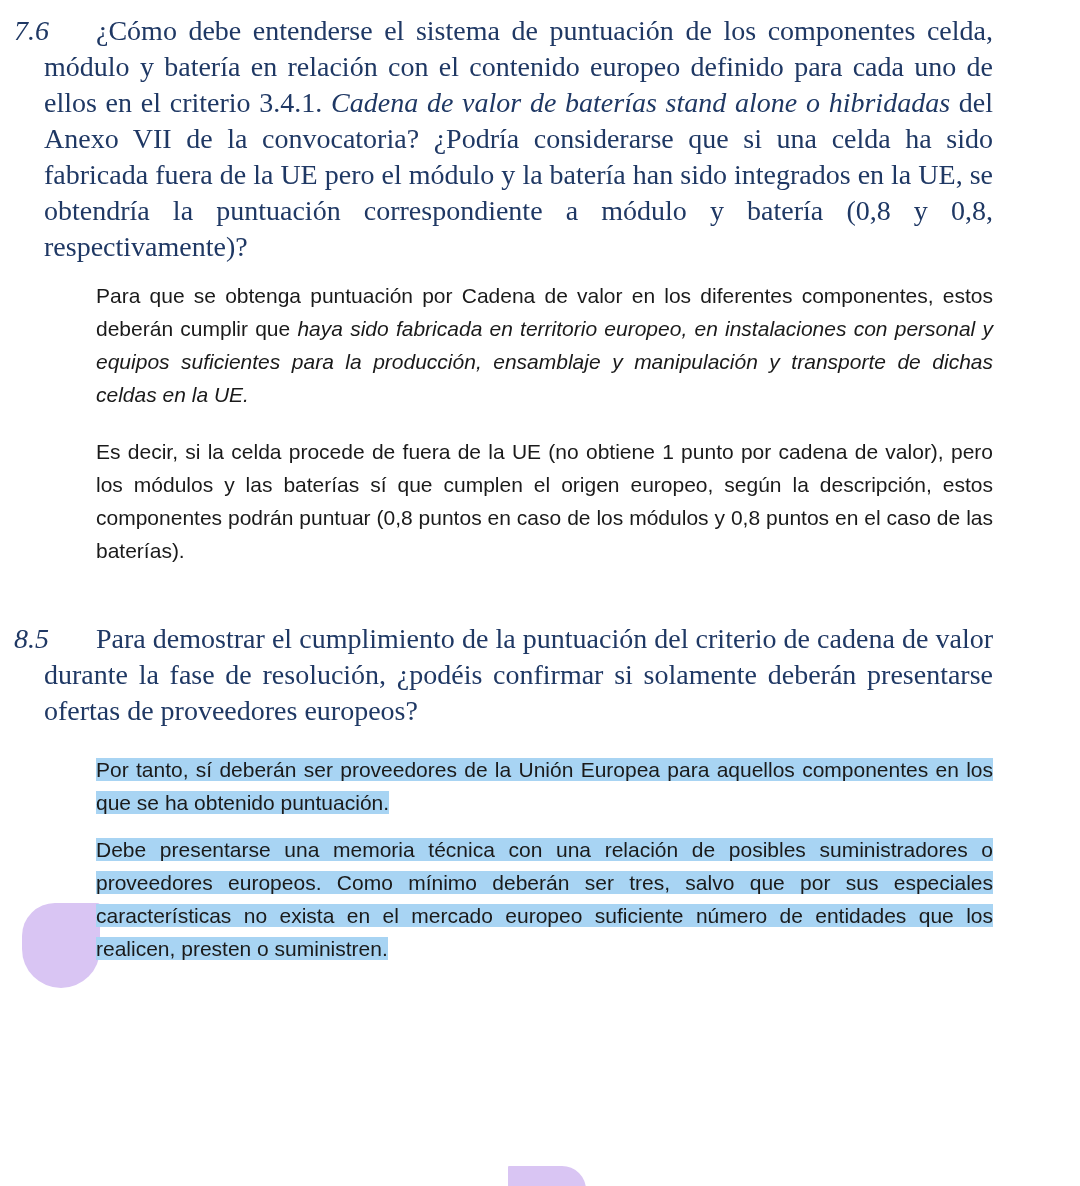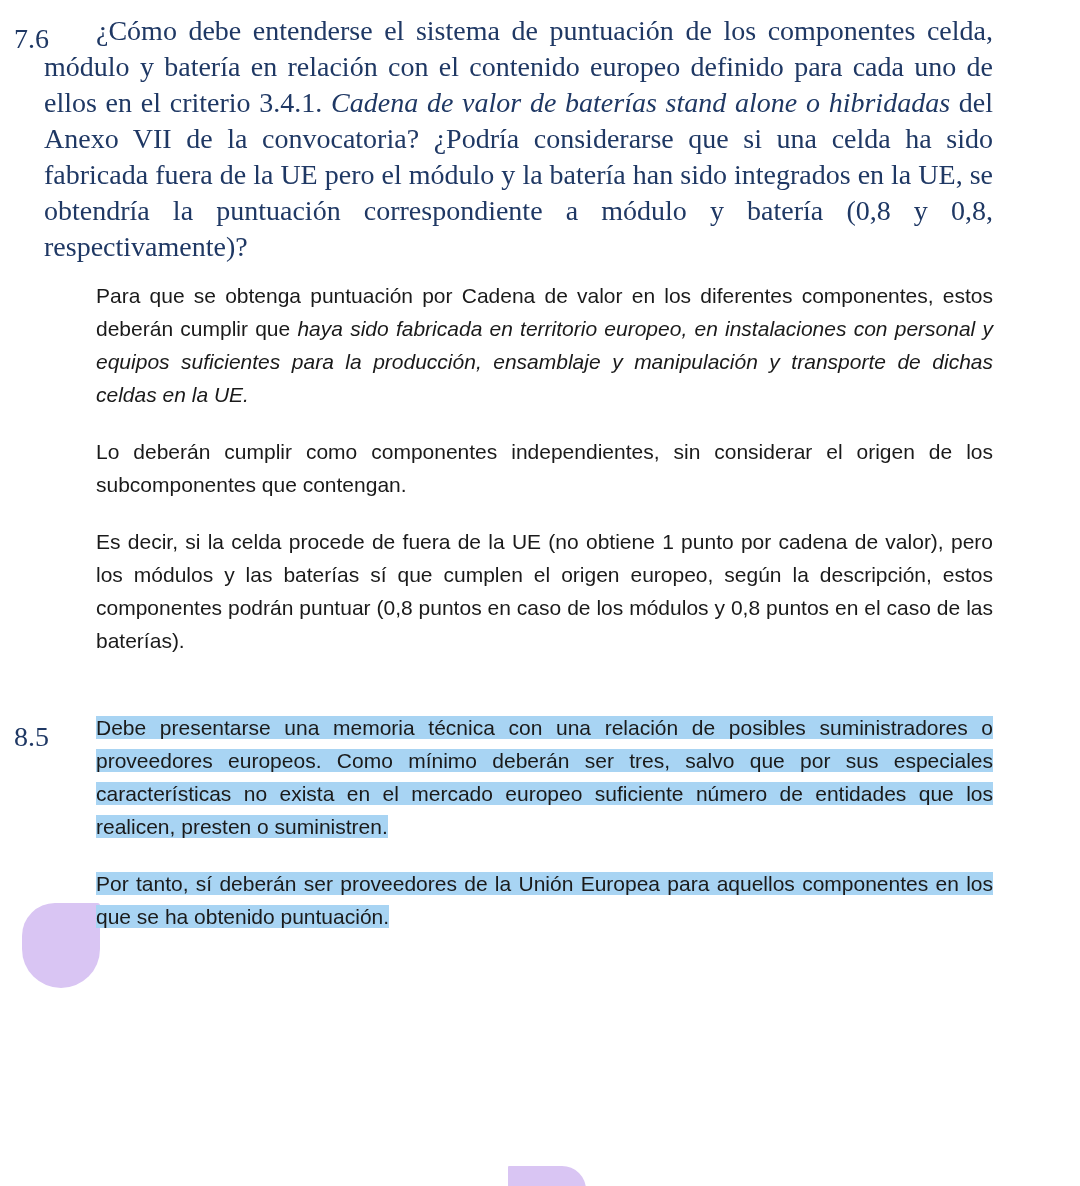--- a/index.html
+++ b/index.html
@@ -27,22 +27,23 @@
     font-weight: normal;
     font-size: 28px;
     line-height: 36px;
     color: var(--heading);
     text-align: justify;
     text-indent: 52px;
   }
   .question .qnum {
     position: absolute;
     left: 14px;
-    top: 8px;
+    top: 0;
     text-indent: 0;
+    font-style: italic;
   }
   .question em { }
   #q76 .question { margin-top: 13px; }
   #q77 { margin-top: 54px; }
   .answer {
     margin: 24px 87px 0 96px;
     font-size: 21px;
     line-height: 33px;
     color: var(--body);
     text-align: justify;
@@ -78,26 +79,25 @@
   <div class="blob blob-left"></div>
   <div class="blob blob-bottom"></div>
 
   <div class="content">
 
     <section id="q76">
       <h2 class="question">
         <span class="qnum">7.6</span><span>¿Cómo debe entenderse el sistema de puntuación de los componentes celda, módulo y batería en relación con el contenido europeo definido para cada uno de ellos en el criterio 3.4.1. </span><em>Cadena de valor de baterías stand alone o hibridadas</em><span> del Anexo VII de la convocatoria? ¿Podría considerarse que si una celda ha sido fabricada fuera de la UE pero el módulo y la batería han sido integrados en la UE, se obtendría la puntuación correspondiente a módulo y batería (0,8 y 0,8, respectivamente)?</span>
       </h2>
       <p class="answer first"><span>Para que se obtenga puntuación por Cadena de valor en los diferentes componentes, estos deberán cumplir que </span><em>haya sido fabricada en territorio europeo, en instalaciones con personal y equipos suficientes para la producción, ensamblaje y manipulación y transporte de dichas celdas en la UE.</em></p>
-      <p class="answer"><span>Lo deberán cumplir como componentes independientes, sin considerar el origen de los subcomponentes que contengan.</span></p>
       <p class="answer"><span>Es decir, si la celda procede de fuera de la UE (no obtiene 1 punto por cadena de valor), pero los módulos y las baterías sí que cumplen el origen europeo, según la descripción, estos componentes podrán puntuar (0,8 puntos en caso de los módulos y 0,8 puntos en el caso de las baterías).</span></p>
     </section>
 
     <section id="q77">
       <h2 class="question">
-        <span class="qnum">8.5</span>
+        <span class="qnum">8.5</span><span>Para demostrar el cumplimiento de la puntuación del criterio de cadena de valor durante la fase de resolución, ¿podéis confirmar si solamente deberán presentarse ofertas de proveedores europeos?</span>
       </h2>
+      <p class="answer"><span class="hl">Por tanto, sí deberán ser proveedores de la Unión Europea para aquellos componentes en los que se ha obtenido puntuación.</span></p>
       <p class="answer first"><span class="hl">Debe presentarse una memoria técnica con una relación de posibles suministradores o proveedores europeos. Como mínimo deberán ser tres, salvo que por sus especiales características no exista en el mercado europeo suficiente número de entidades que los realicen, presten o suministren.</span></p>
-      <p class="answer"><span class="hl">Por tanto, sí deberán ser proveedores de la Unión Europea para aquellos componentes en los que se ha obtenido puntuación.</span></p>
     </section>
 
   </div>
 </div>
 
 </body></html>

